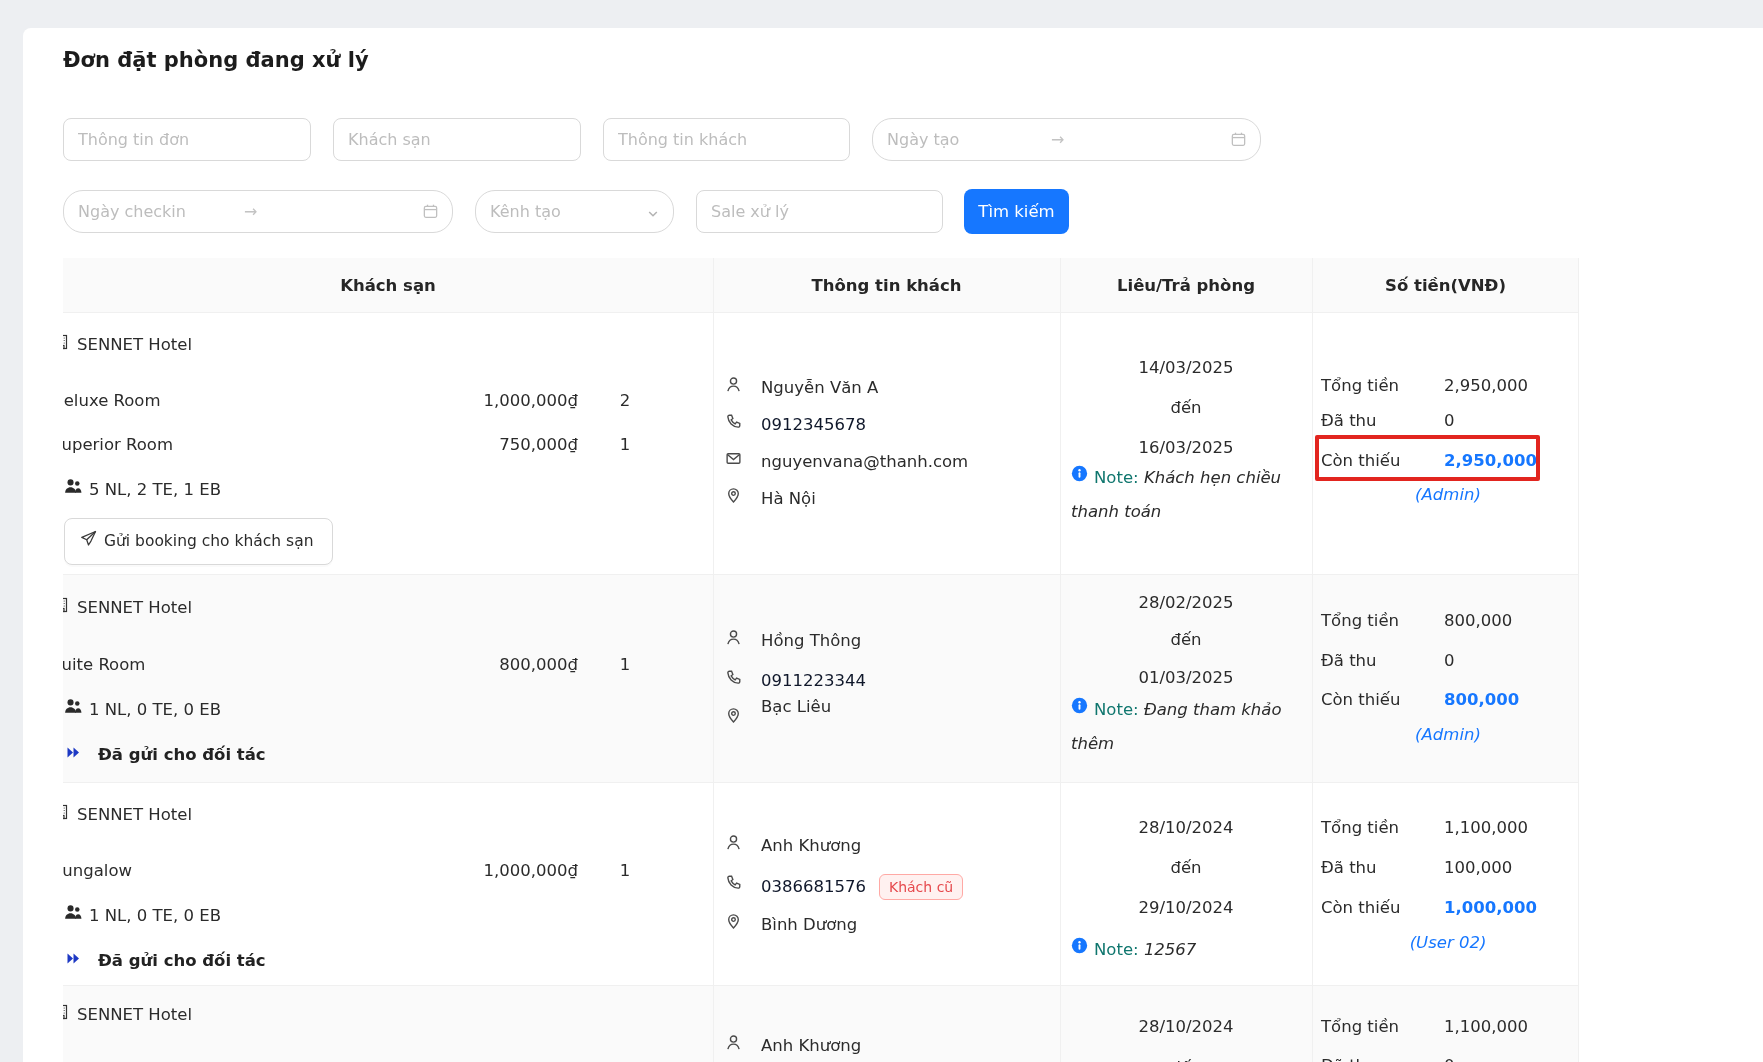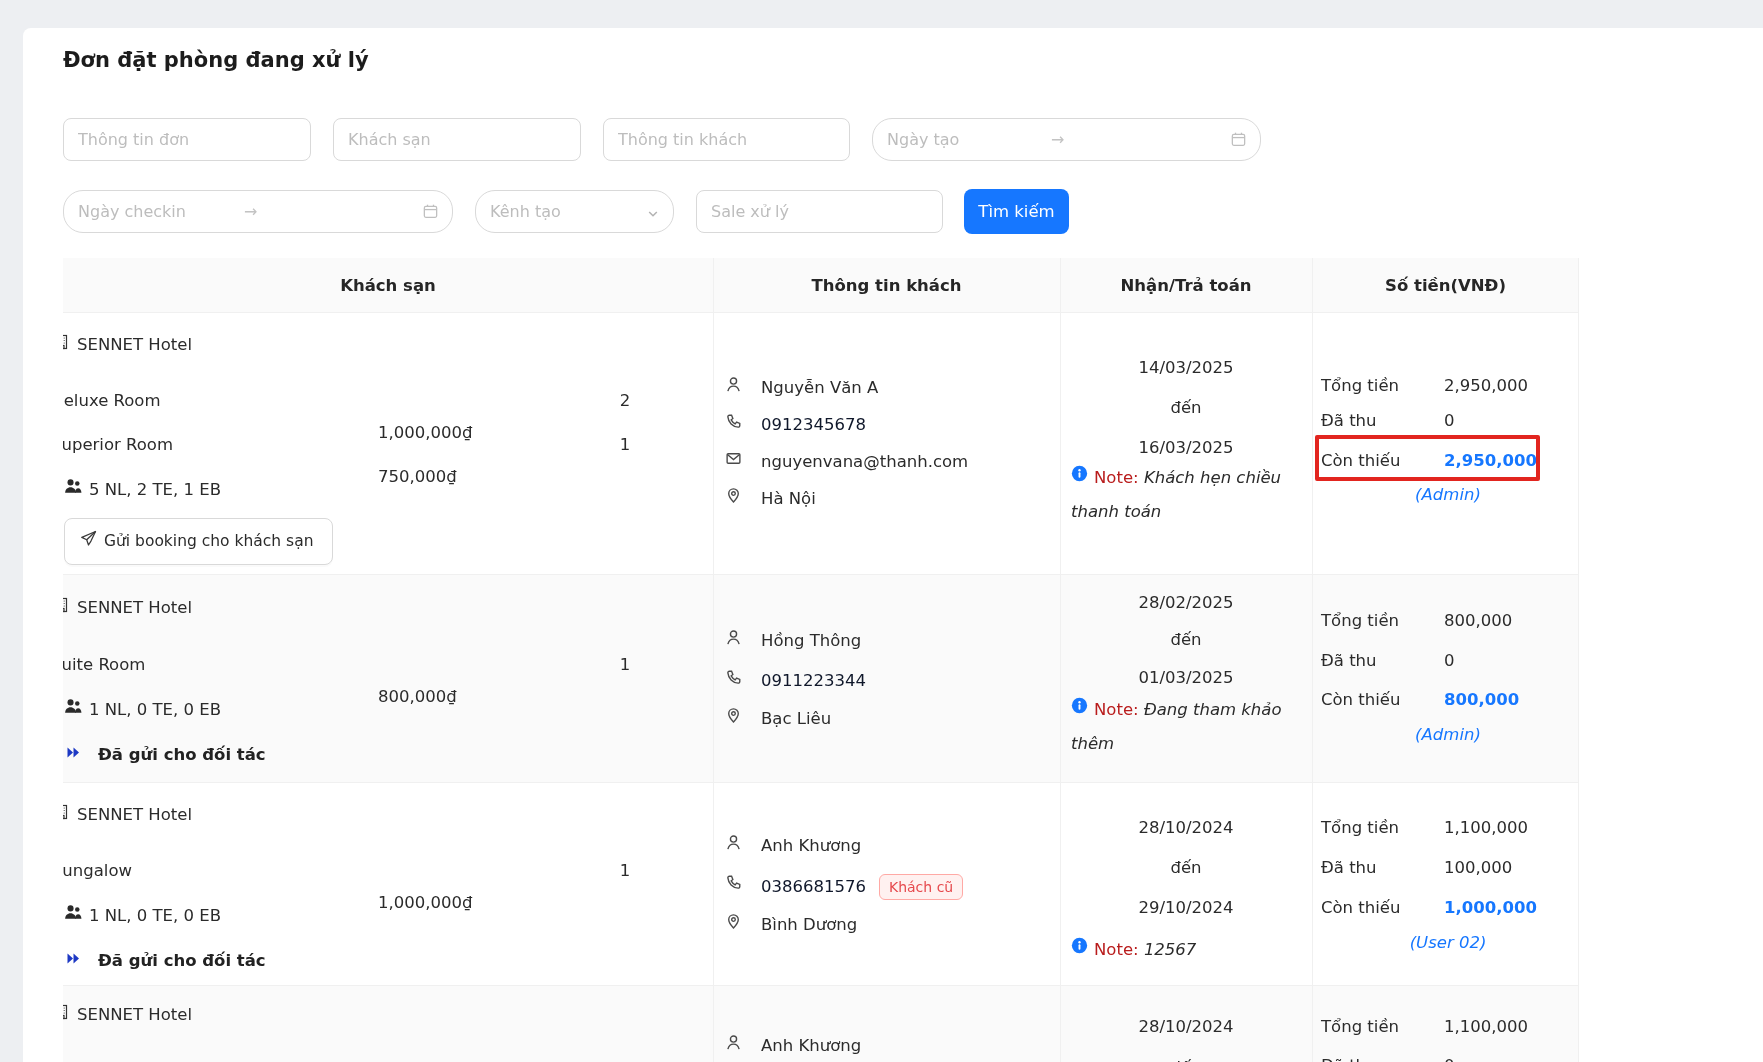--- a/index.html
+++ b/index.html
@@ -29,21 +29,21 @@
   .th{position:absolute;top:0;height:55px;line-height:55px;text-align:center;font-weight:bold;color:#262626;font-size:16.5px;}
   .trow{position:absolute;left:0;width:1516px;border-bottom:1px solid #f0f0f0;box-sizing:border-box;}
   .trow.striped{background:#fafafa;}
   .trow.last{border-bottom:none;}
 
   .line{position:absolute;height:24px;line-height:24px;white-space:nowrap;}
   .ico{display:inline-block;vertical-align:middle;position:relative;top:-1px;}
 
   
   .rname{position:absolute;left:-12px;}
-  .rprice{position:absolute;left:315px;width:200px;margin-top:32px;}
+  .rprice{position:absolute;left:315px;width:200px;text-align:right;}
   .rqty{position:absolute;left:544px;width:36px;text-align:center;}
   .occ-txt{margin-left:7px;}
   .hname{margin-left:6px;}
   .send-btn{position:absolute;left:1px;width:269px;height:47px;background:#fff;border:1px solid #d9d9d9;border-radius:8px;
             box-sizing:border-box;font-family:inherit;font-size:15.5px;color:#2b2b2b;text-align:left;padding:0 0 0 15px;cursor:pointer;
             box-shadow:0 2px 0 rgba(0,0,0,0.02);white-space:nowrap;}
   .send-btn .ico{margin-right:7px;}
   .sent{font-weight:bold;color:#222;}
   .sent .ico{margin-right:17px;}
 
@@ -51,21 +51,21 @@
   .gico{position:absolute;left:662px;height:24px;line-height:24px;}
   .gtxt{position:absolute;left:698px;height:24px;line-height:24px;white-space:nowrap;}
   .plink{color:#0f172a;text-decoration:none;cursor:pointer;}
   .badge{display:inline-block;margin-left:13px;padding:0 9px;border:1px solid #ffa9a5;background:#fff1f0;color:#e6494d;
          border-radius:6px;font-size:14px;line-height:24px;vertical-align:middle;}
 
   
   .dline{position:absolute;left:997px;width:252px;text-align:center;height:24px;line-height:24px;white-space:nowrap;}
   .note{position:absolute;left:1008px;width:236px;line-height:33px;white-space:normal;font-size:16.5px;}
   .note .ico{margin-right:6px;top:-2px;}
-  .note-label{color:#b91c1c;}
+  .note-label{color:#0f766e;}
   .note-text{font-style:italic;color:#2b2b2b;}
 
   
   .alab{position:absolute;left:1258px;height:24px;line-height:24px;white-space:nowrap;}
   .aval{position:absolute;left:1381px;height:24px;line-height:24px;white-space:nowrap;}
   .remain{color:#1677ff;font-weight:bold;}
   .ahandler{position:absolute;left:1300px;width:170px;text-align:center;font-style:italic;color:#1677ff;height:24px;line-height:24px;}
   .redbox{position:absolute;left:1252px;width:225px;height:46px;border:4px solid #e2251f;border-radius:2px;box-sizing:border-box;z-index:6;}
 </style>
 </head>
@@ -117,21 +117,21 @@
 
     <div class="tclip">
       <div class="vline" style="left:650px;"></div>
       <div class="vline" style="left:997px;"></div>
       <div class="vline" style="left:1249px;"></div>
       <div class="vline" style="left:1515px;"></div>
 
       <div class="thead">
         <div class="th" style="left:0;width:650px;">Khách sạn</div>
         <div class="th" style="left:650px;width:347px;">Thông tin khách</div>
-        <div class="th" style="left:997px;width:252px;">Nhận/Trả toán</div>
+        <div class="th" style="left:997px;width:252px;">Liêu/Trả phòng</div>
         <div class="th" style="left:1249px;width:267px;">Số tiền(VNĐ)</div>
       </div>
 
       <div class="trow" style="top:55px;height:262px;">
         <div class="line" style="top:20px;left:-8px;">
           <span class="ico">
             <svg width="16" height="16" viewBox="0 0 16 16" fill="none" stroke="#333" stroke-width="1.2">
                 <rect x="4.5" y="1.5" width="7" height="13"></rect>
                 <circle cx="6.8" cy="4" r="0.6" fill="#333" stroke="none"></circle>
                 <circle cx="9.2" cy="4" r="0.6" fill="#333" stroke="none"></circle>
@@ -274,21 +274,21 @@
               <path d="M4.1 2.1h2.1l1.2 3-1.6 1.3a9.6 9.6 0 0 0 3.8 3.8l1.3-1.6 3 1.2v2.1c0 .8-.7 1.5-1.5 1.4-5.3-.5-9.2-4.4-9.7-9.7-.1-.8.6-1.5 1.4-1.5z"></path>
             </svg>
         </div>
         <div class="gtxt" style="top:94px;"><span class="plink">0911223344</span></div>
         <div class="gico" style="top:132px;">
           <svg width="17" height="17" viewBox="0 0 16 16" fill="none" stroke="#4a4a4a" stroke-width="1.3">
               <path d="M8 1.8c-2.5 0-4.5 2-4.5 4.4 0 3.3 4.5 7.9 4.5 7.9s4.5-4.6 4.5-7.9c0-2.4-2-4.4-4.5-4.4z"></path>
               <circle cx="8" cy="6.2" r="1.7"></circle>
             </svg>
         </div>
-        <div class="gtxt" style="top:132px;">Bạc Liêu</div>
+        <div class="gtxt" style="top:120px;">Bạc Liêu</div>
 
         <div class="dline" style="top:16px;">28/02/2025</div>
         <div class="dline" style="top:53px;">đến</div>
         <div class="dline" style="top:91px;">01/03/2025</div>
         <div class="note" style="top:118px;">
           <span class="ico">
             <svg width="17" height="17" viewBox="0 0 16 16">
                 <circle cx="8" cy="8" r="7.2" fill="#1677ff"></circle>
                 <circle cx="8" cy="4.9" r="1.1" fill="#fff"></circle>
                 <rect x="7.1" y="6.9" width="1.8" height="5" rx="0.9" fill="#fff"></rect>

